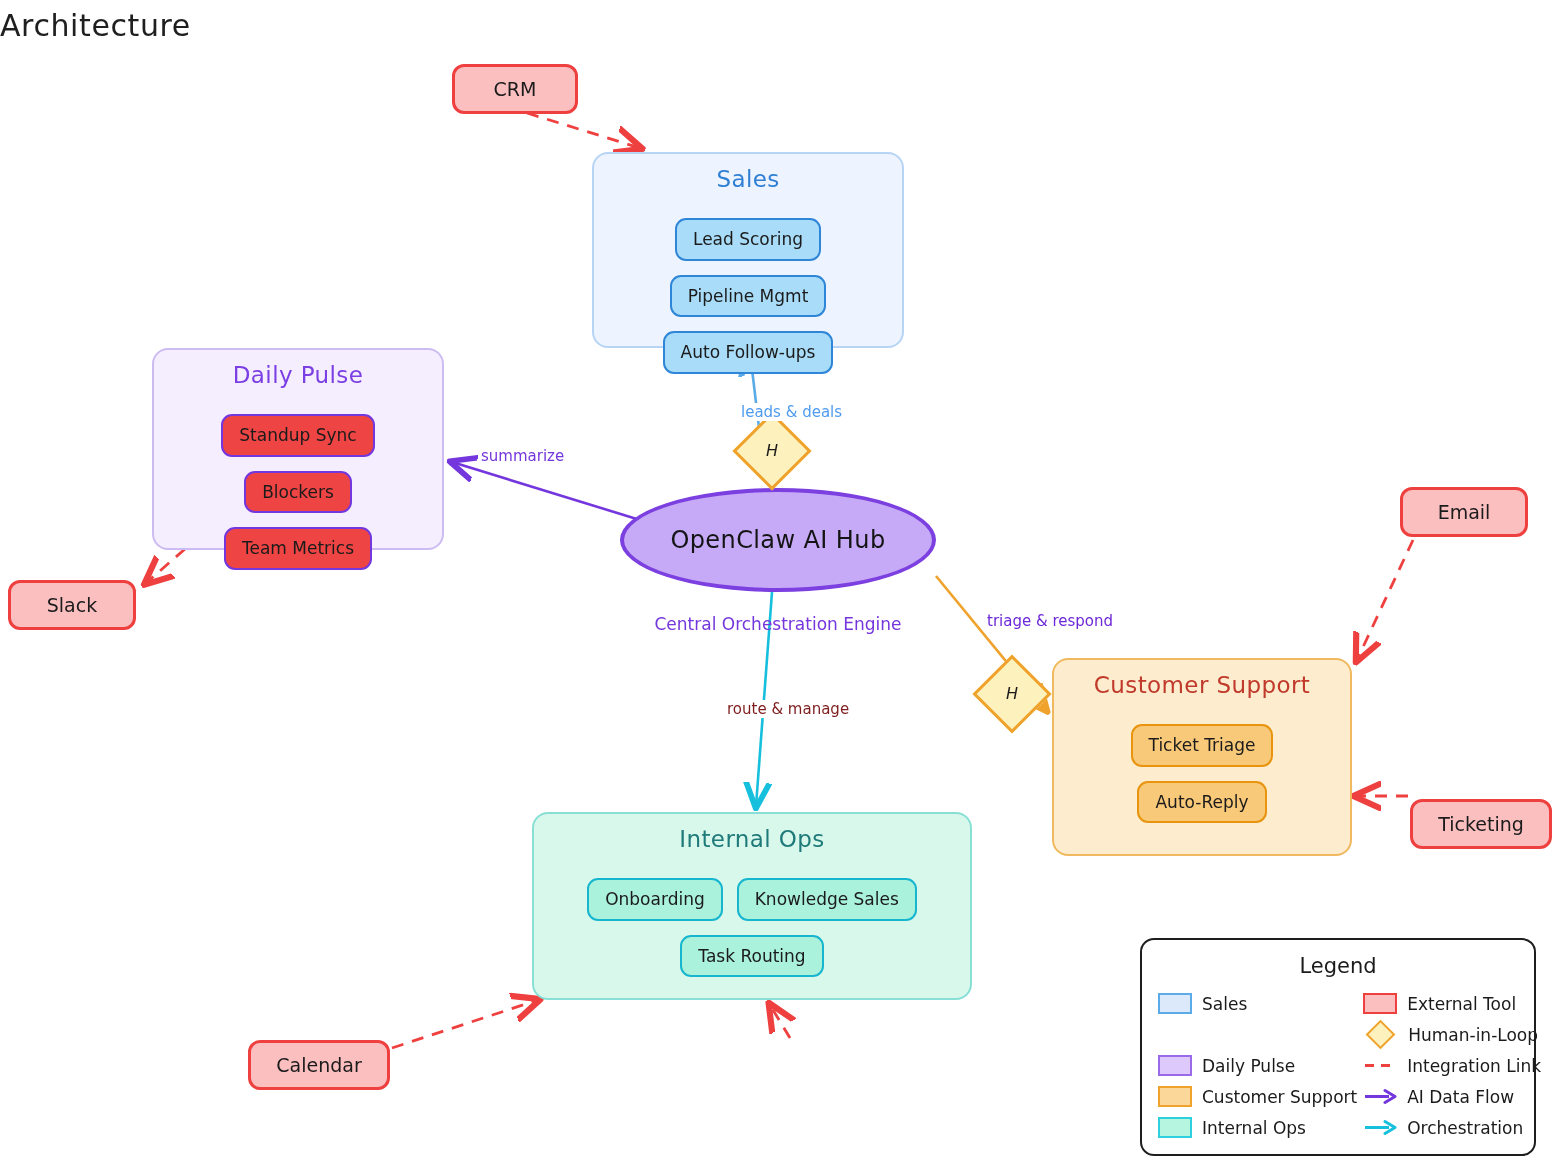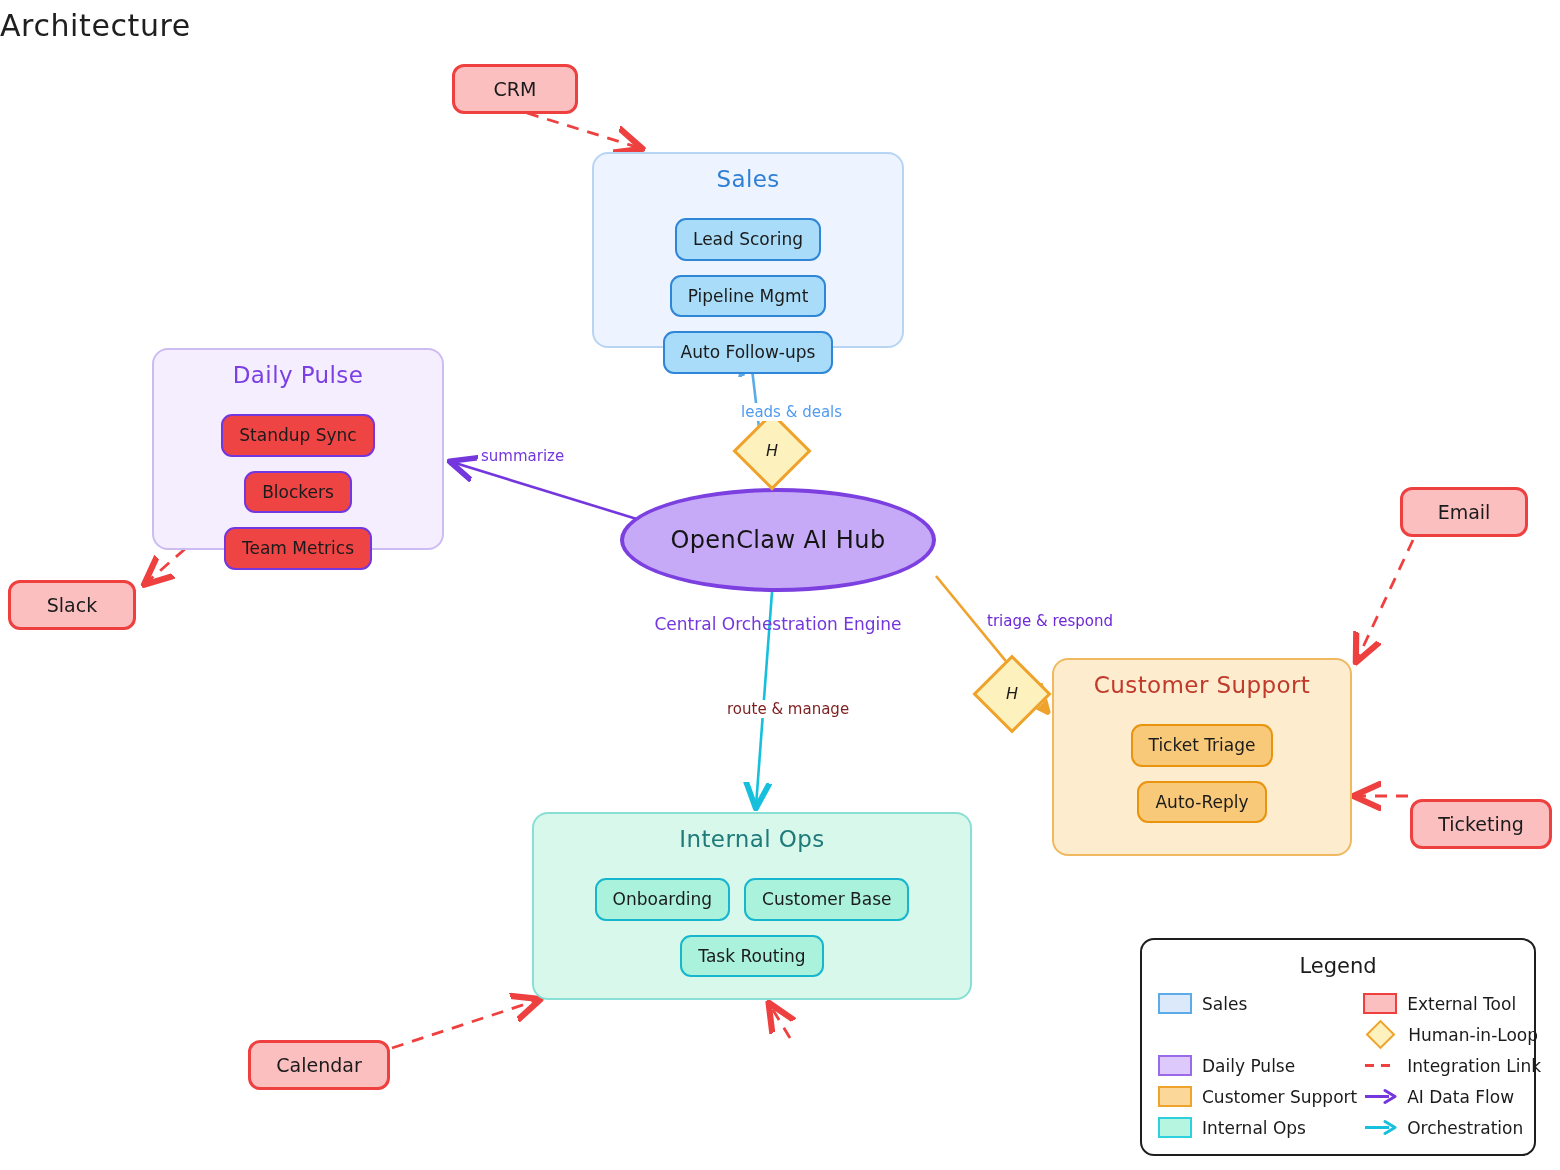--- a/index.html
+++ b/index.html
@@ -302,21 +302,21 @@
     <div class="cluster-body">
       <div class="node support">Ticket Triage</div>
       <div class="node support">Auto-Reply</div>
     </div>
   </div>
 
   <div class="cluster ops" style="left:532px; top:812px; width:440px; height:188px;">
     <div class="cluster-title">Internal Ops</div>
     <div class="cluster-body">
       <div class="node ops">Onboarding</div>
-      <div class="node ops">Customer Base</div>
+      <div class="node ops">Knowledge Sales</div>
       <div class="node-row2">
         <div class="node ops">Task Routing</div>
       </div>
     </div>
   </div>
 
   <div class="hub" style="left:620px; top:488px; width:316px; height:104px;">
     <span>OpenClaw AI Hub</span>
   </div>
   <div class="hub-caption" style="left:620px; top:614px; width:316px;">Central Orchestration Engine</div>

